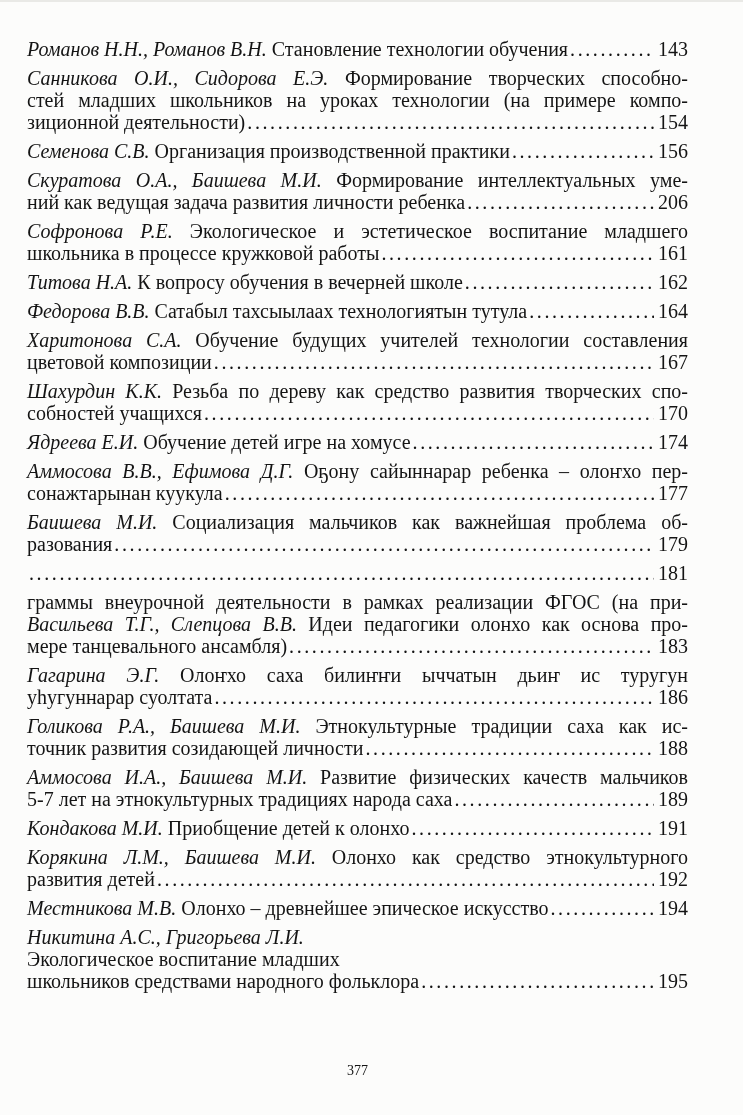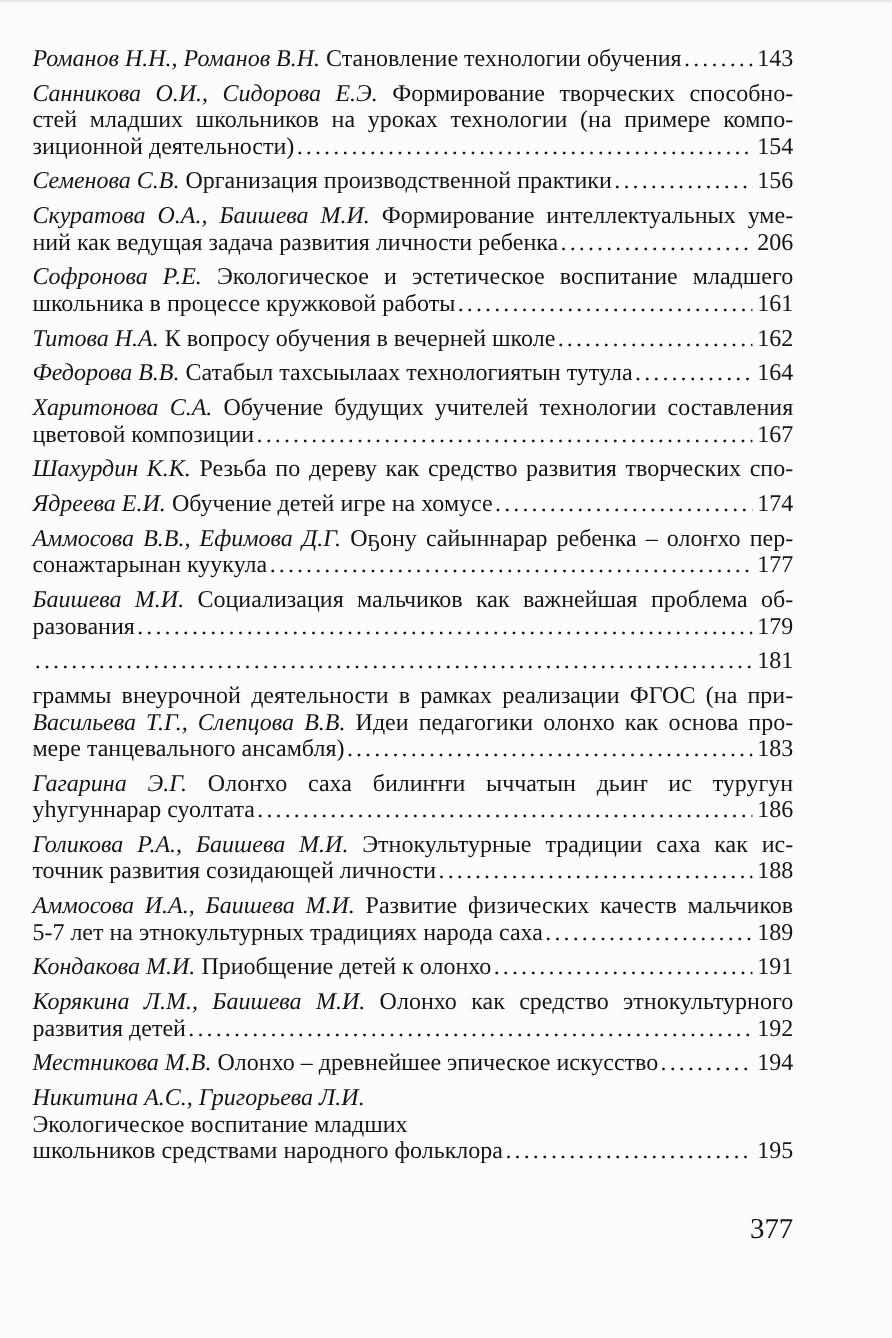--- a/index.html
+++ b/index.html
@@ -8,40 +8,40 @@
     background:#fcfcfb;
     border-top:2px solid #e9e9e6;
     box-sizing:border-box;
     font-family:"Liberation Serif","DejaVu Serif",serif;
     color:#141414;
     overflow:hidden;
   }
   .page{
     box-sizing:border-box;
     width:743px;height:1113px;
-    padding:36px 82px 0 27px;
+    padding:36px 55px 0 27px;
     font-size:20px;
     line-height:22px;
   }
   .entry{margin-bottom:7px;}
   .line{min-height:22px;}
   .just{text-align:justify;text-align-last:justify;}
   .au{font-style:italic;}
   .lastline{display:flex;align-items:baseline;}
   .lastline .txt{white-space:nowrap;flex:0 0 auto;}
   .dots{flex:1 1 auto;overflow:hidden;white-space:nowrap;margin-left:2px;}
   .dots::after{
     content:"........................................................................................................................................................................................................";
     letter-spacing:2.6px;
   }
   .pg{flex:0 0 auto;margin-left:4px;}
   .footer{
-    text-align:right;
-    margin-top:44px;
-    font-size:24px;
+    text-align:center;
+    margin-top:68px;
+    font-size:14px;
   }
 </style>
 </head>
 <body>
 
 <div class="page">
 
   <div class="entry">
     <div class="line lastline">
       <span class="txt"><i class="au">Романов Н.Н., Романов В.Н.</i><span> Становление технологии обучения</span></span>
@@ -106,20 +106,25 @@
     <div class="line just"><i class="au">Харитонова С.А.</i><span> Обучение будущих учителей технологии составления</span></div>
     <div class="line lastline">
       <span class="txt">цветовой композиции</span>
       <span class="dots"></span>
       <span class="pg">167</span>
     </div>
   </div>
 
   <div class="entry">
     <div class="line just"><i class="au">Шахурдин К.К.</i><span> Резьба по дереву как средство развития творческих спо-</span></div>
+    <div class="line lastline">
+      <span class="txt">собностей учащихся</span>
+      <span class="dots"></span>
+      <span class="pg">170</span>
+    </div>
   </div>
 
   <div class="entry">
     <div class="line lastline">
       <span class="txt"><i class="au">Ядреева Е.И.</i><span> Обучение детей игре на хомусе</span></span>
       <span class="dots"></span>
       <span class="pg">174</span>
     </div>
   </div>
 

